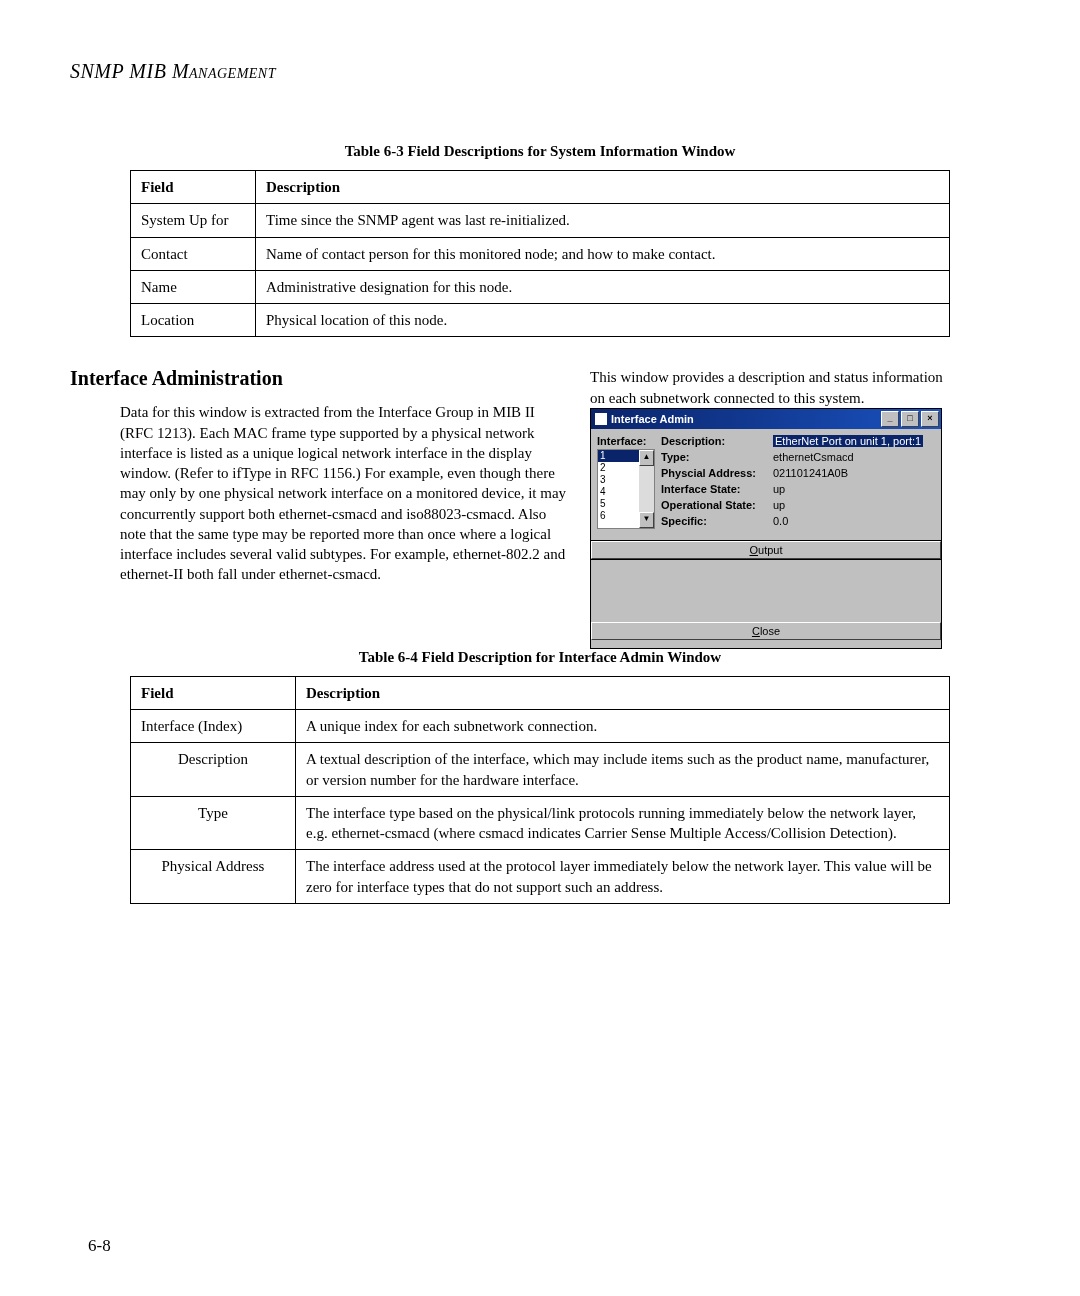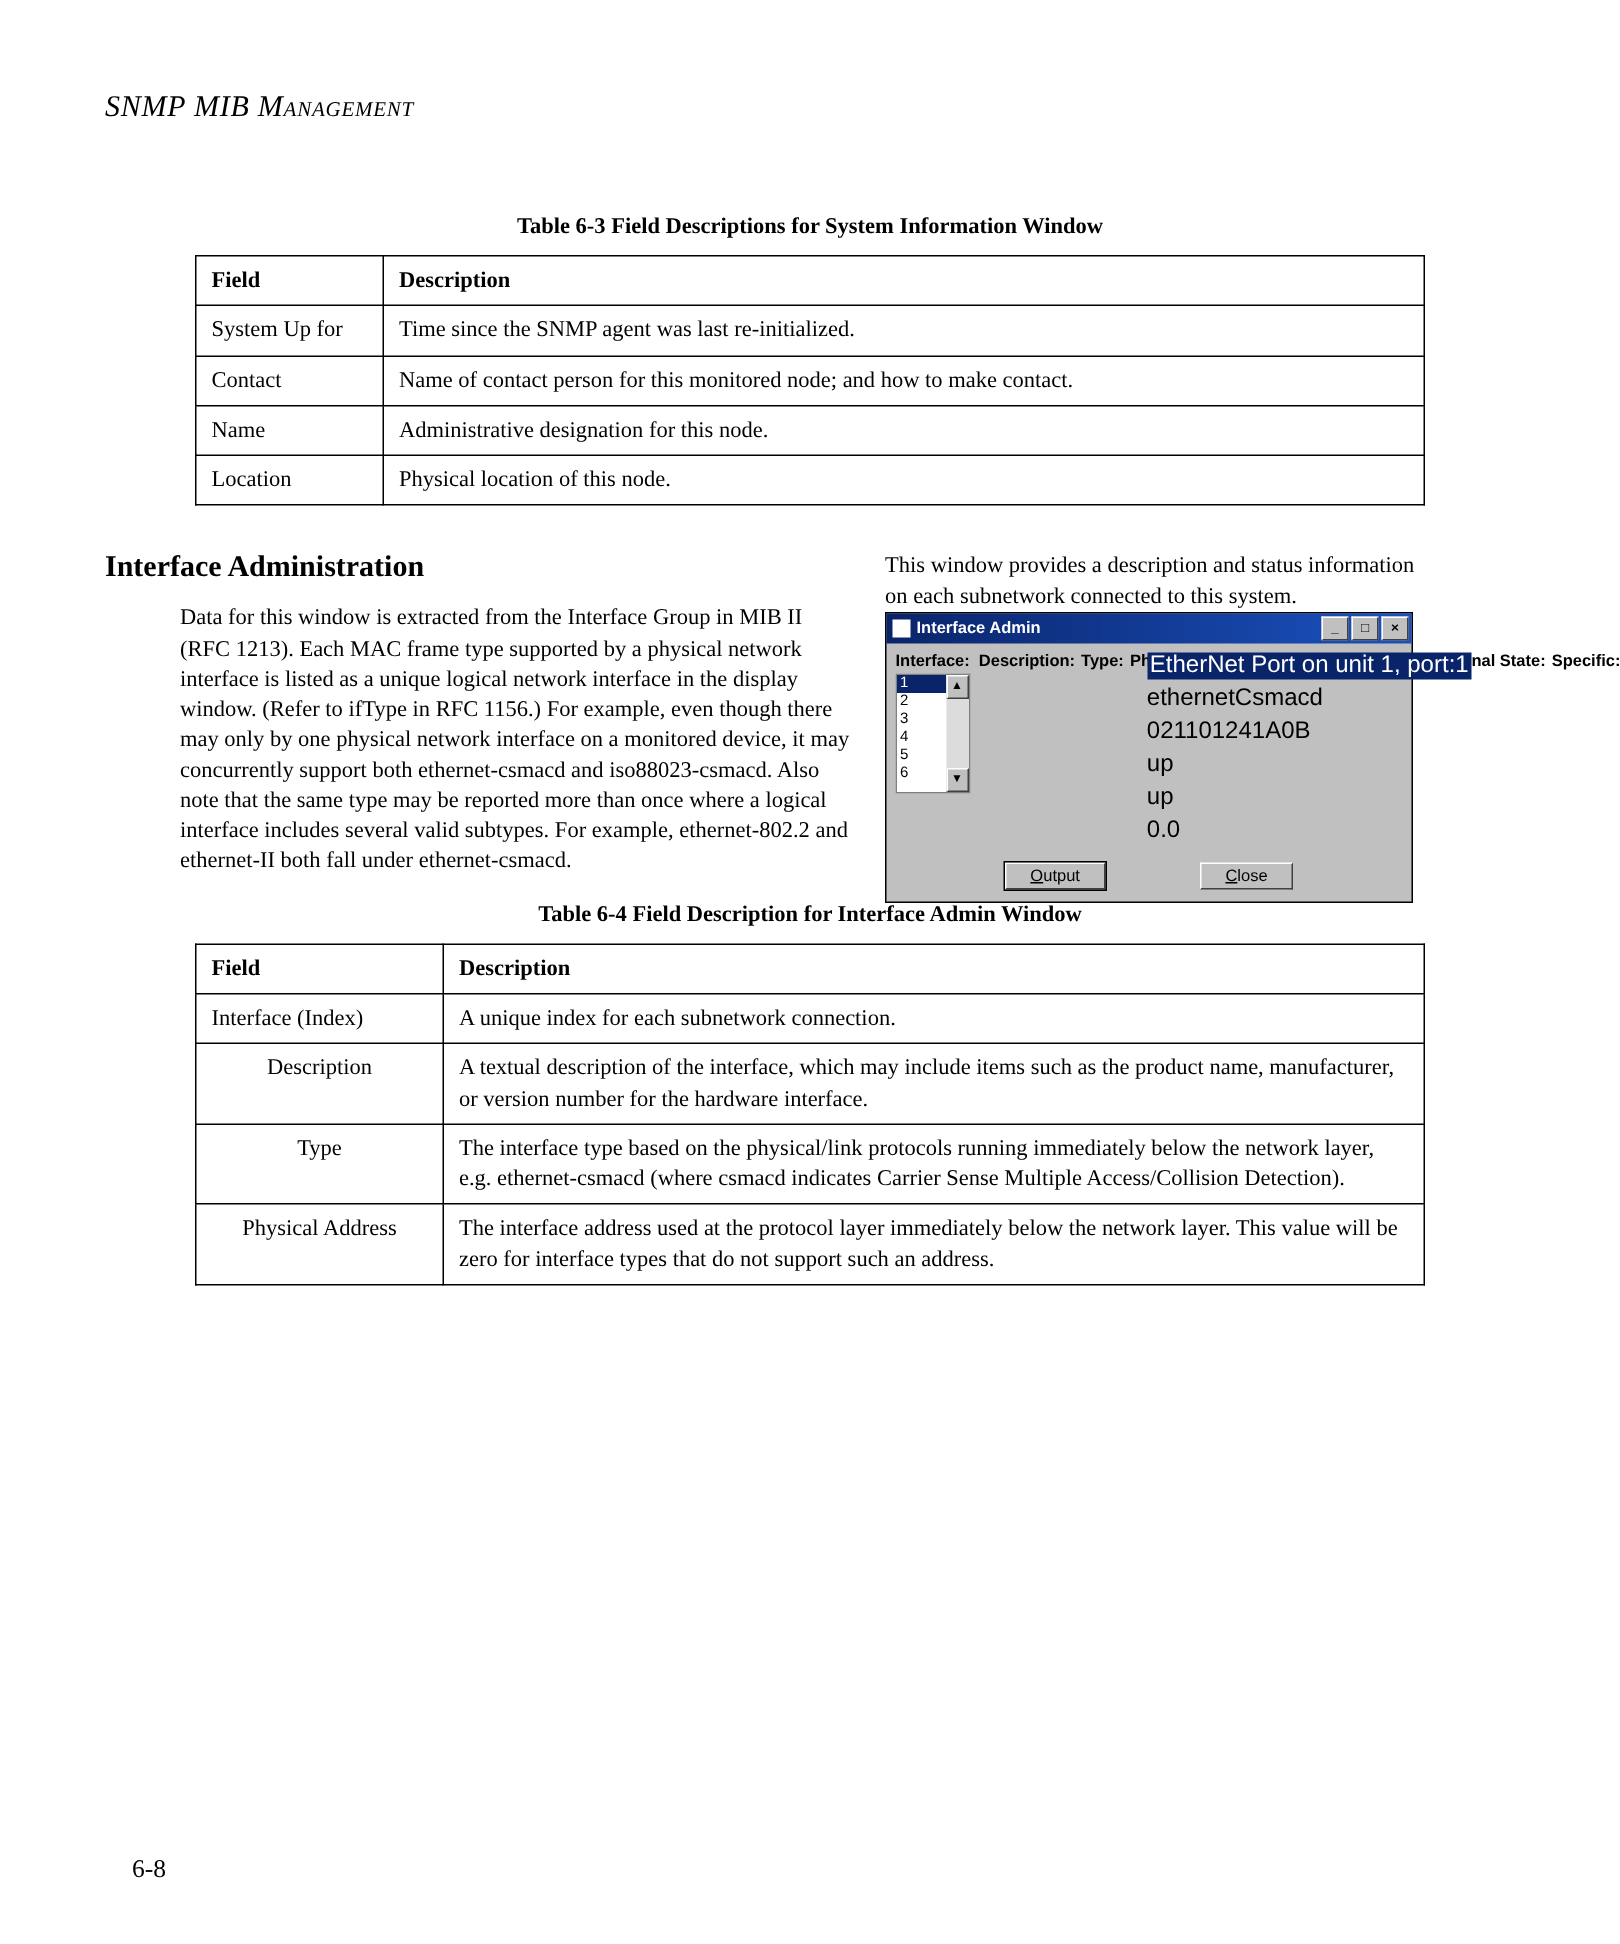--- a/index.html
+++ b/index.html
@@ -177,51 +177,52 @@
     background: #c0c0c0;
     border: 1px solid #fff;
     border-right-color: #404040;
     border-bottom-color: #404040;
     font-size: 8px;
     text-align: center;
     line-height: 12px;
   }
   .fields-col {
     display: flex;
-    flex-direction: row;
+    flex-direction: column;
     gap: 4px;
     flex: 0 0 auto;
     width: 106px;
   }
   .fields-col .lbl {
     font-weight: bold;
     font-size: 11px;
     white-space: nowrap;
   }
   .values-col {
     display: flex;
     flex-direction: column;
     gap: 4px;
     flex: 1;
   }
   .val {
-    font-size: 16px;
+    font-size: 11px;
     white-space: nowrap;
   }
   .val.selected {
     background: #0a246a;
     color: #fff;
     display: inline-block;
     padding: 0 2px;
   }
   .dialog-buttons {
     display: flex;
     justify-content: center;
     gap: 63px;
     padding: 6px 0 8px 0;
+    flex-direction: column;
   }
   .win-btn {
     background: #c0c0c0;
     border: 1px solid #fff;
     border-right-color: #404040;
     border-bottom-color: #404040;
     padding: 2px 16px;
     font-size: 11px;
     font-family: inherit;
   }

